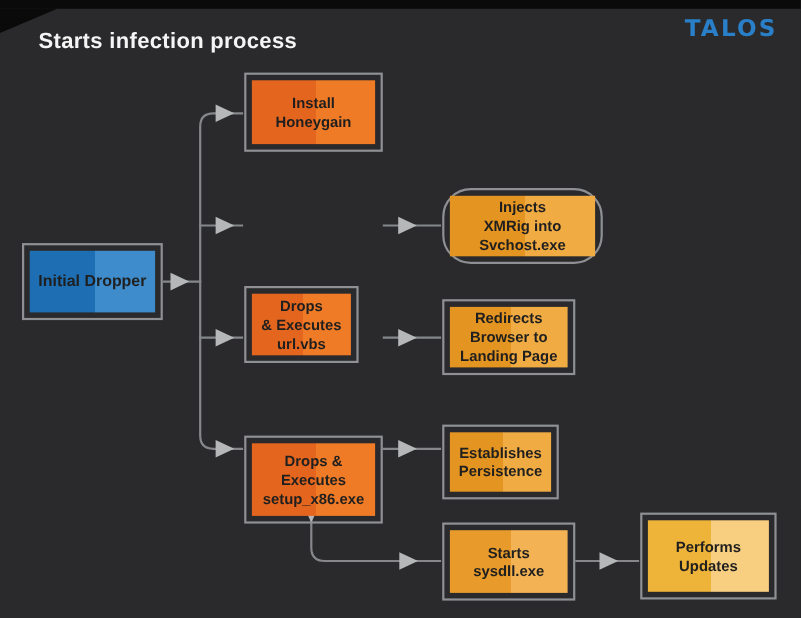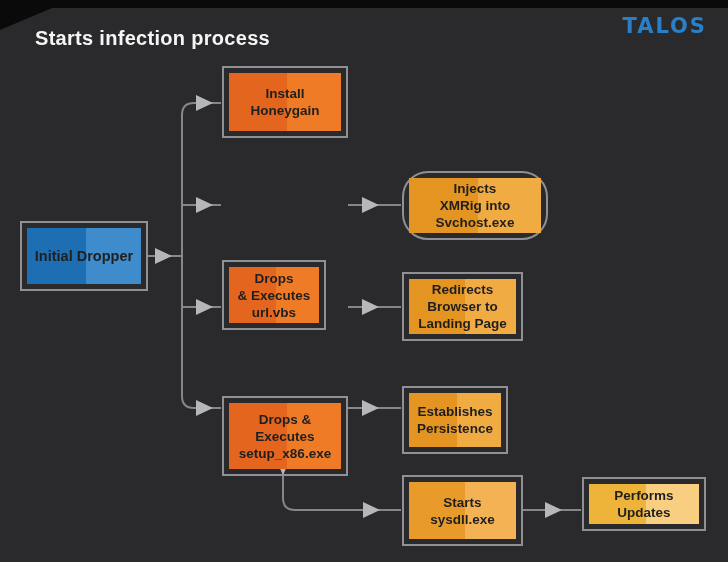--- a/index.html
+++ b/index.html
@@ -58,21 +58,21 @@
   .n0{left:20px;  top:221px; width:128px; height:70px;}
   .n0 .label{font-size:14.5px;}
   .n1{left:222px; top:66px;  width:126px; height:72px;}
   .n2{left:222px; top:171px; width:126px; height:69px;}
   .n3{left:402px; top:171px; width:146px; height:69px;border-radius:26px;}
   .n4{left:222px; top:260px; width:104px; height:70px;}
   .n5{left:402px; top:272px; width:121px; height:69px;}
   .n6{left:222px; top:396px; width:126px; height:80px;}
   .n7{left:402px; top:374px; width:106px; height:68px;margin-top:12px;}
   .n8{left:402px; top:475px; width:121px; height:71px;}
-  .n9{left:582px; top:477px; width:124px; height:54px;}
+  .n9{left:582px; top:466px; width:124px; height:79px;}
 </style>
 </head>
 <body>
 
 <div class="stage">
 
   <div class="top-strip"></div>
   <div class="corner-fold"></div>
 
   <div class="page-title">Starts infection process</div>

